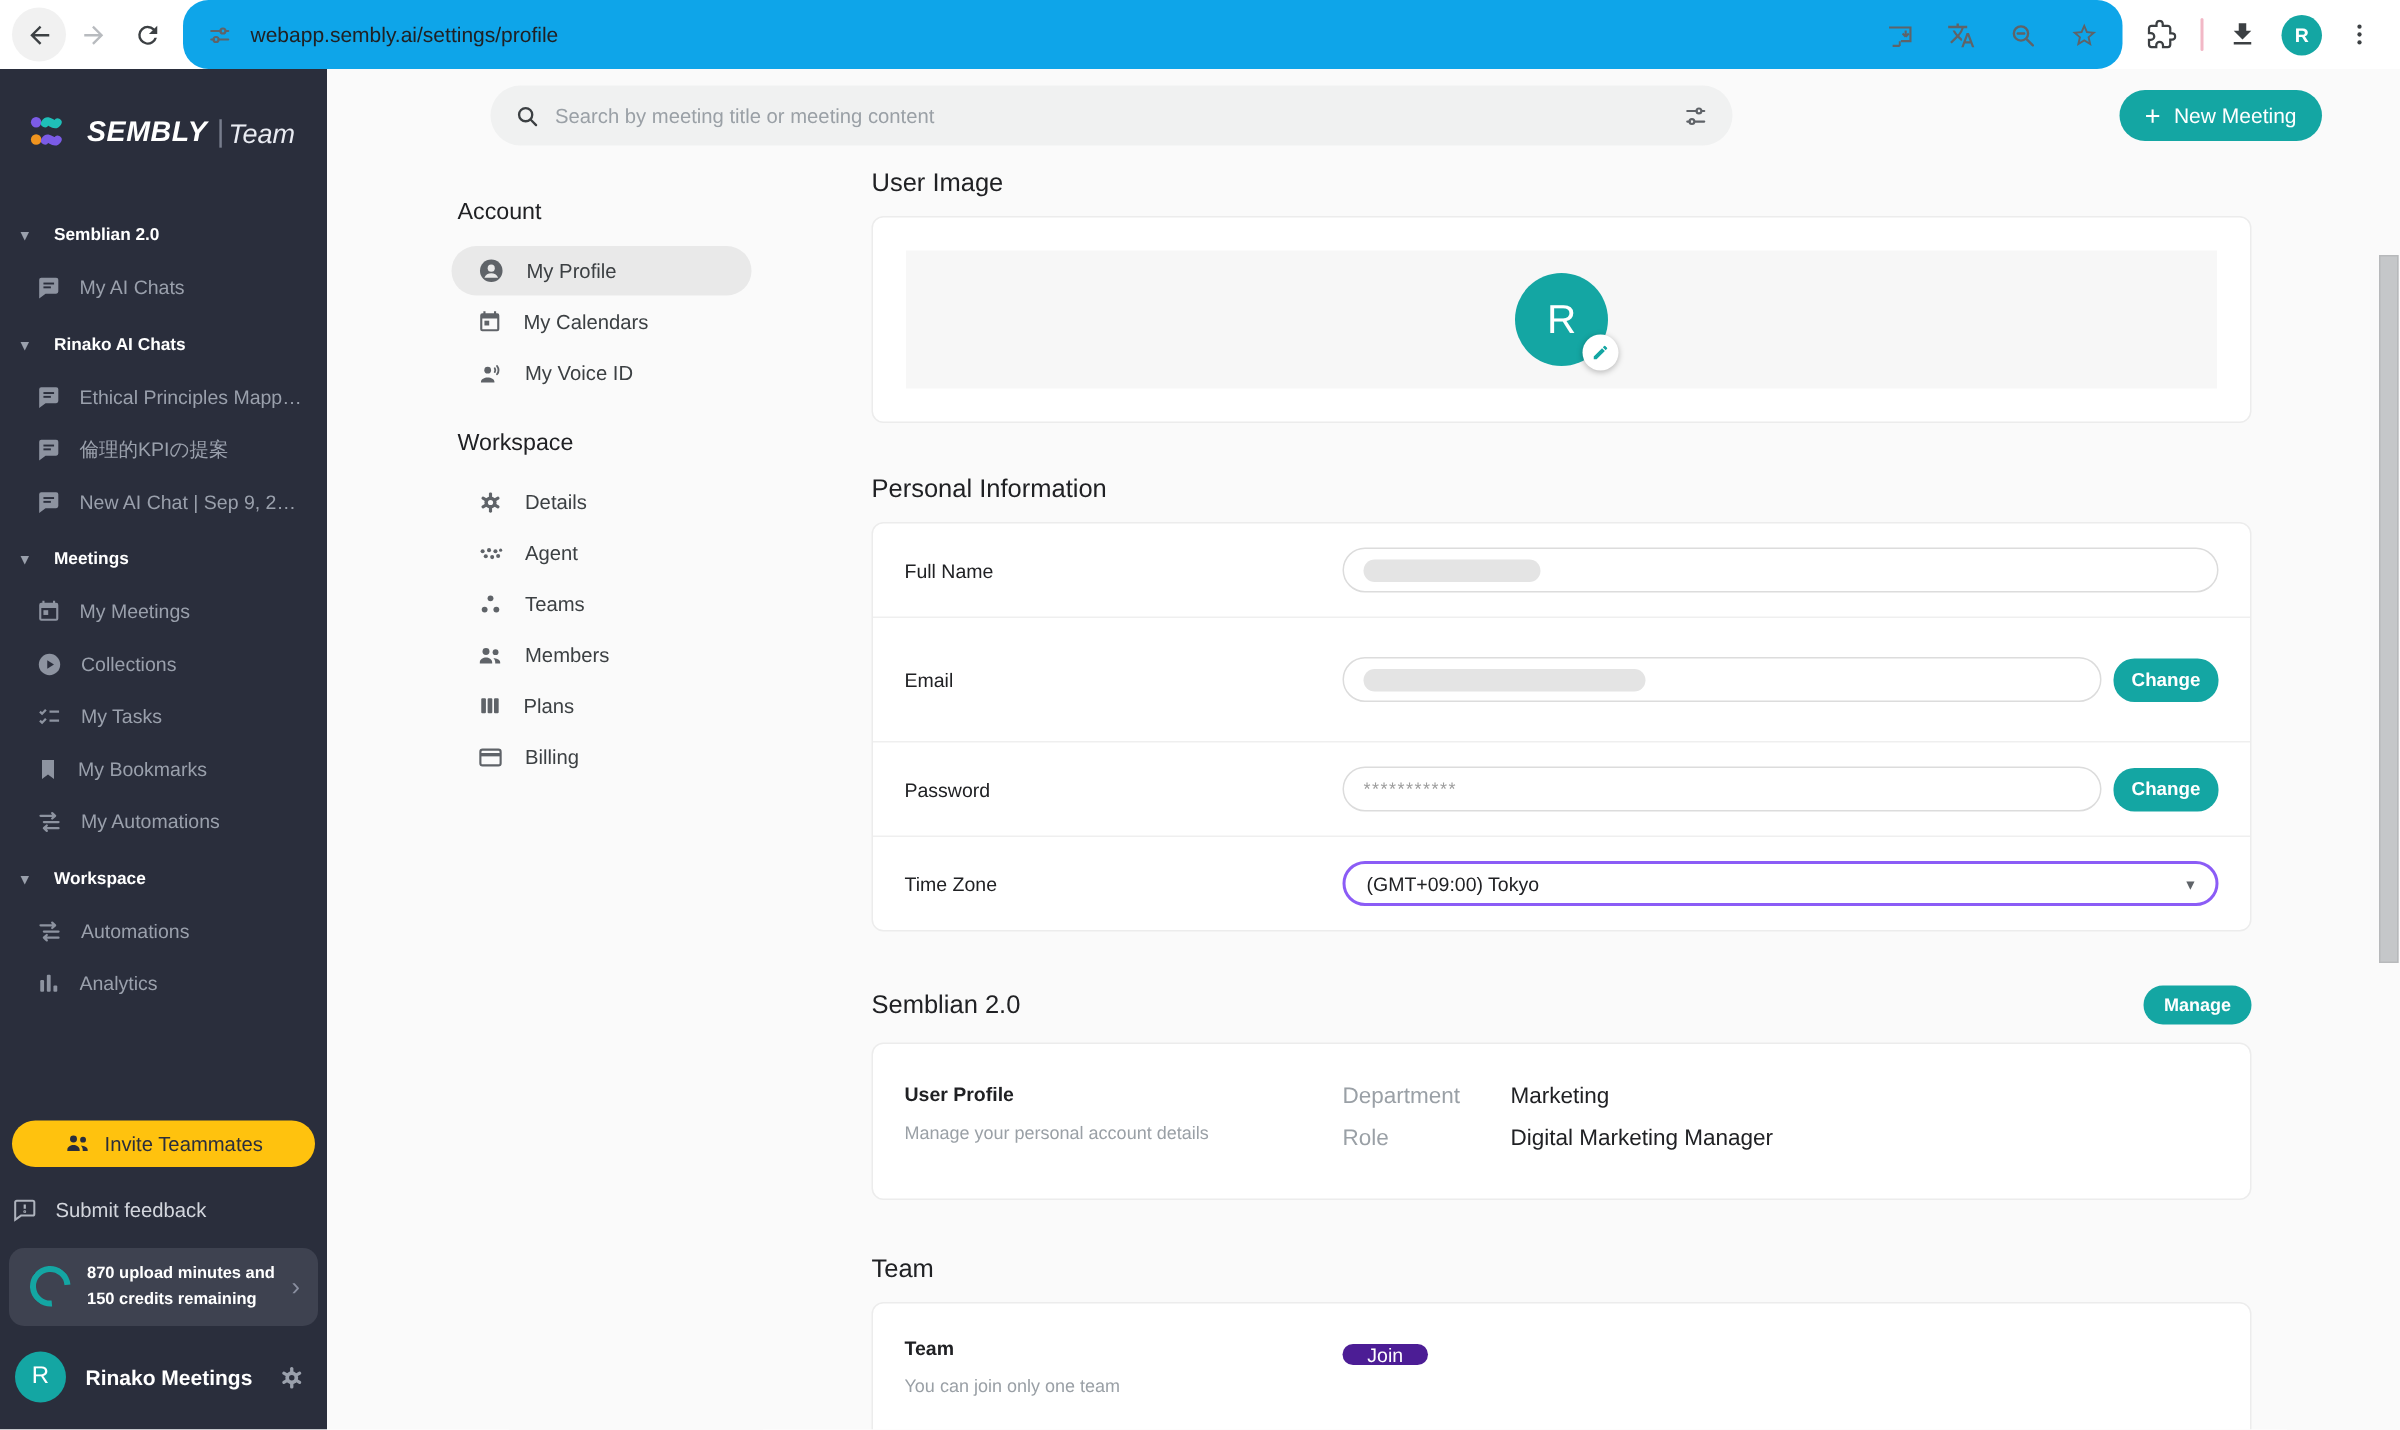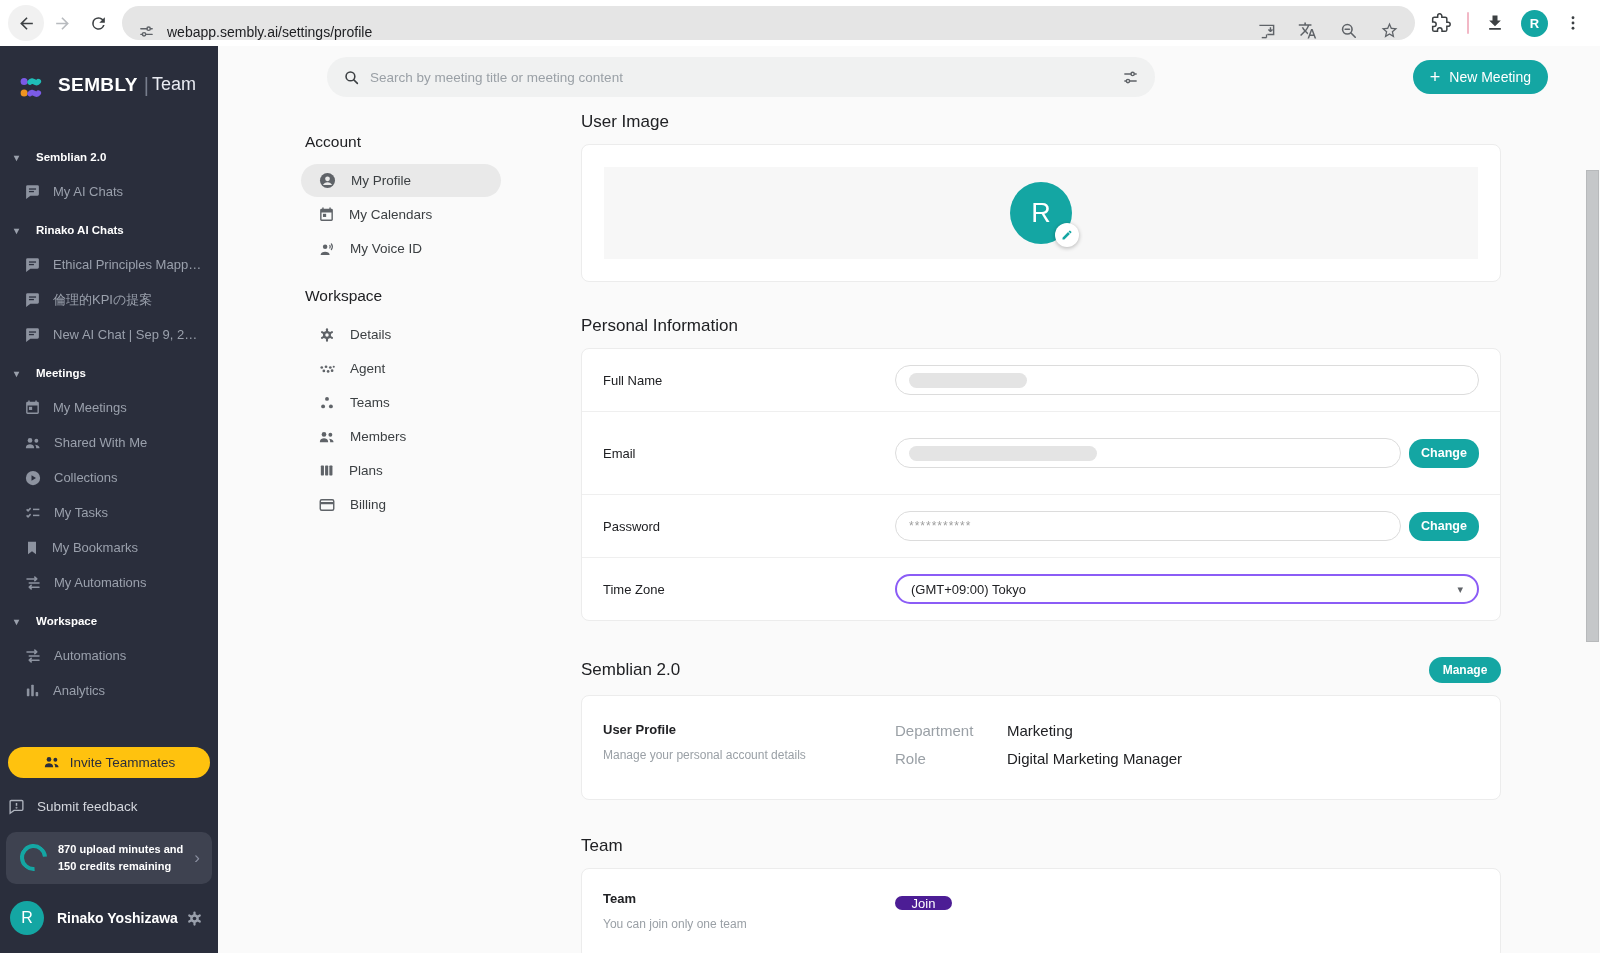--- a/index.html
+++ b/index.html
@@ -6,35 +6,35 @@
   html,body { width:1600px; height:953px; overflow:hidden; }
   body { font-family:"Liberation Sans", sans-serif; background:#fff; }
   svg { display:block; }
 
   
   .browser-bar { height:46px; background:#fff; display:flex; align-items:center; padding:0 8px; }
   .nav-btn { width:36px; height:36px; border-radius:50%; border:none; background:transparent;
              display:flex; align-items:center; justify-content:center; color:#3c4043; cursor:pointer; flex-shrink:0; }
   .nav-btn.back { background:#f1f1f1; }
   .nav-btn.fwd { color:#b8bbbf; }
-  .omnibox { flex:1; height:34px; background:#e5e5e5; border-radius:17px; display:flex; align-items:flex-end;
+  .omnibox { flex:1; height:46px; background:#0ea5e9; border-radius:17px; display:flex; align-items:center;
              padding:0 16px; margin:0 6px; }
   .omni-url { flex:1; font-size:14px; color:#202124; margin-left:12px; }
   .omni-icons { display:flex; align-items:center; gap:22px; color:#5f6368; }
   .toolbar-right { display:flex; align-items:center; gap:16px; padding:0 10px; color:#3c4043; }
   .pink-div { width:2px; height:22px; background:#f2b8c6; border-radius:1px; }
   .avatar-sm { width:27px; height:27px; border-radius:50%; background:#14a6a3; color:#fff; font-size:13px;
                font-weight:bold; display:flex; align-items:center; justify-content:center; }
 
   
   .app { display:flex; height:907px; }
 
   
   .sidebar { width:218px; background:#2a2e3c; display:flex; flex-direction:column; flex-shrink:0; color:#9aa0ac; }
-  .logo-row { display:flex; align-items:flex-start; padding:28px 10px 0 16px; }
+  .logo-row { display:flex; align-items:flex-end; padding:28px 10px 0 16px;font-style:italic; }
   .brand { color:#fff; font-weight:bold; font-size:19px; letter-spacing:.4px; margin-left:9px; }
   .brand-sep { color:#777d8d; font-weight:300; font-size:20px; margin:0 3px 0 6px; }
   .brand-prod { color:#e9ebf2; font-size:18px; font-weight:400; }
   .side-nav { flex:1; padding-top:36px; overflow:hidden; }
   .side-header { display:flex; align-items:center; height:34px; padding-left:22px; margin-top:4px;
                  color:#fff; font-size:11.5px; font-weight:bold; }
   .side-header .caret { color:#9aa0ac; font-size:10px; width:22px; margin-left:-8px; }
   .side-item { display:flex; align-items:center; height:35px; padding:0 14px 0 24px; font-size:13px;
                color:#9aa0ac; cursor:pointer; white-space:nowrap; }
   .side-item .i { margin-right:12px; flex-shrink:0; color:#8d93a0; }
@@ -257,28 +257,20 @@
       </div>
       <div class="side-item">
         <svg class="i" width="17" height="17" viewBox="0 0 24 24" fill="currentColor">
             <path d="M19 4h-1V2h-2v2H8V2H6v2H5a2 2 0 0 0-2 2v13a2 2 0 0 0 2 2h14a2 2 0 0 0 2-2V6a2 2 0 0 0-2-2zm0 15H5V9h14v10z"></path>
             <rect x="7" y="11" width="4.5" height="4.5"></rect>
           </svg>
         <span class="lbl">My Meetings</span>
       </div>
       <div class="side-item">
         <svg class="i" width="18" height="18" viewBox="0 0 24 24" fill="currentColor">
-            <circle cx="8" cy="8.5" r="3.1"></circle>
-            <circle cx="16.5" cy="9" r="2.6"></circle>
-            <path d="M2.5 18.2c0-2.9 3.1-4.4 5.5-4.4s5.5 1.5 5.5 4.4v.8h-11zM14.6 14.3c2.4.2 6 1.4 6 3.7v1h-4.4v-.8c0-1.6-.7-2.9-1.6-3.9z"></path>
-          </svg>
-        <span class="lbl">Shared With Me</span>
-      </div>
-      <div class="side-item">
-        <svg class="i" width="18" height="18" viewBox="0 0 24 24" fill="currentColor">
             <circle cx="12" cy="12" r="9.5"></circle>
             <path d="M10 8.2l6 3.8-6 3.8z" fill="#2a2e3c"></path>
           </svg>
         <span class="lbl">Collections</span>
       </div>
       <div class="side-item">
         <svg class="i" width="18" height="18" viewBox="0 0 24 24" fill="none" stroke="currentColor" stroke-width="2">
             <path d="M3.5 7.2l1.9 1.9 3.4-3.6"></path>
             <path d="M12 7.2h8.5"></path>
             <path d="M3.5 15.2l1.9 1.9 3.4-3.6"></path>
@@ -343,21 +335,21 @@
       <div class="credits-card">
         <span class="ring"></span>
         <span class="credits-text">
           <span>870 upload minutes and</span><br>
           <span>150 credits remaining</span>
         </span>
         <span class="chev">›</span>
       </div>
       <div class="user-row">
         <span class="avatar-md">R</span>
-        <span class="user-name">Rinako Yoshizawa</span>
+        <span class="user-name">Rinako Meetings</span>
         <svg width="19" height="19" viewBox="0 0 24 24" fill="#9aa0ac">
             <g>
               <rect x="10.6" y="3" width="2.8" height="18" rx="1.3"></rect>
               <rect x="10.6" y="3" width="2.8" height="18" rx="1.3" transform="rotate(60 12 12)"></rect>
               <rect x="10.6" y="3" width="2.8" height="18" rx="1.3" transform="rotate(120 12 12)"></rect>
               <circle cx="12" cy="12" r="5.4"></circle>
             </g>
             <circle cx="12" cy="12" r="2.3" fill="#2a2e3c"></circle>
           </svg>
       </div>

